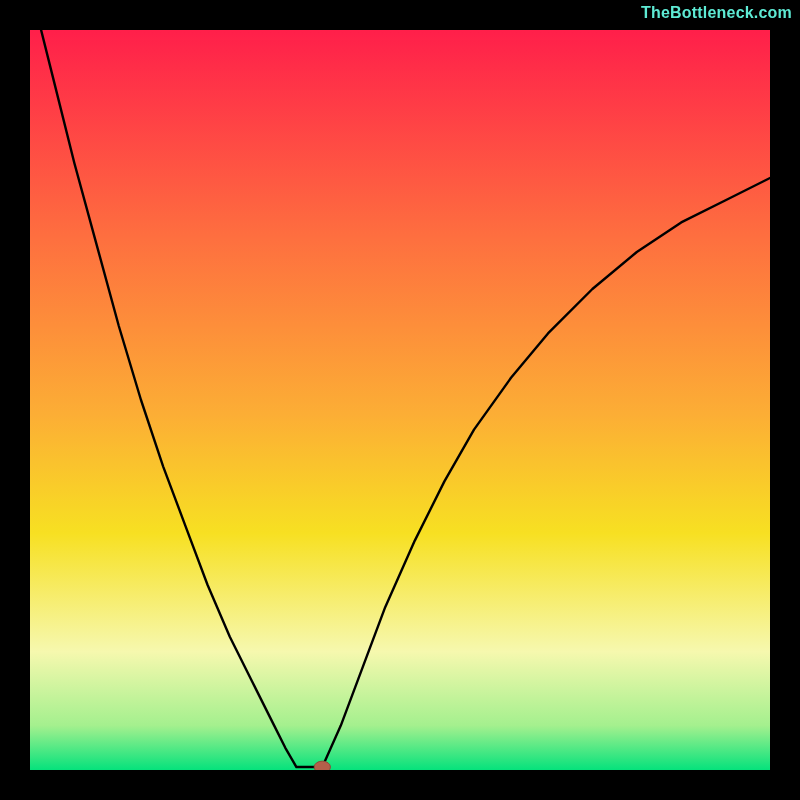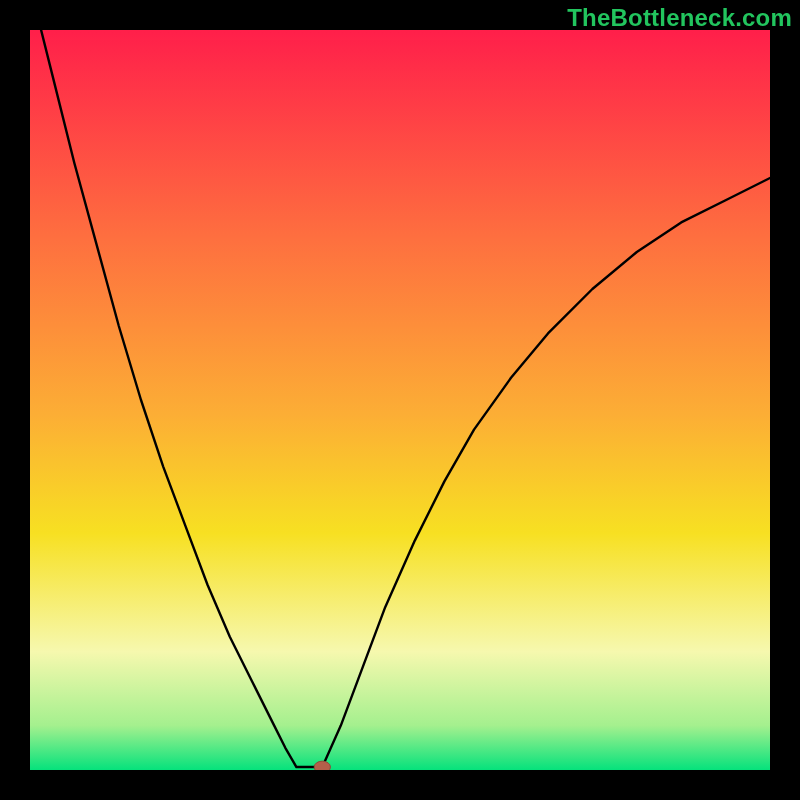--- a/index.html
+++ b/index.html
@@ -27,22 +27,22 @@
   }
   .plot svg {
     display: block;
     width: 740px;
     height: 740px;
   }
   .watermark {
     position: absolute;
     top: 4px;
     right: 8px;
-    color: #22c55e;
-    font-size: 24px;
+    color: #5eead4;
+    font-size: 16px;
     font-weight: 600;
     letter-spacing: 0.2px;
     user-select: none;
   }
 </style>
 </head>
 <body>
 
 <div class="frame">
 

